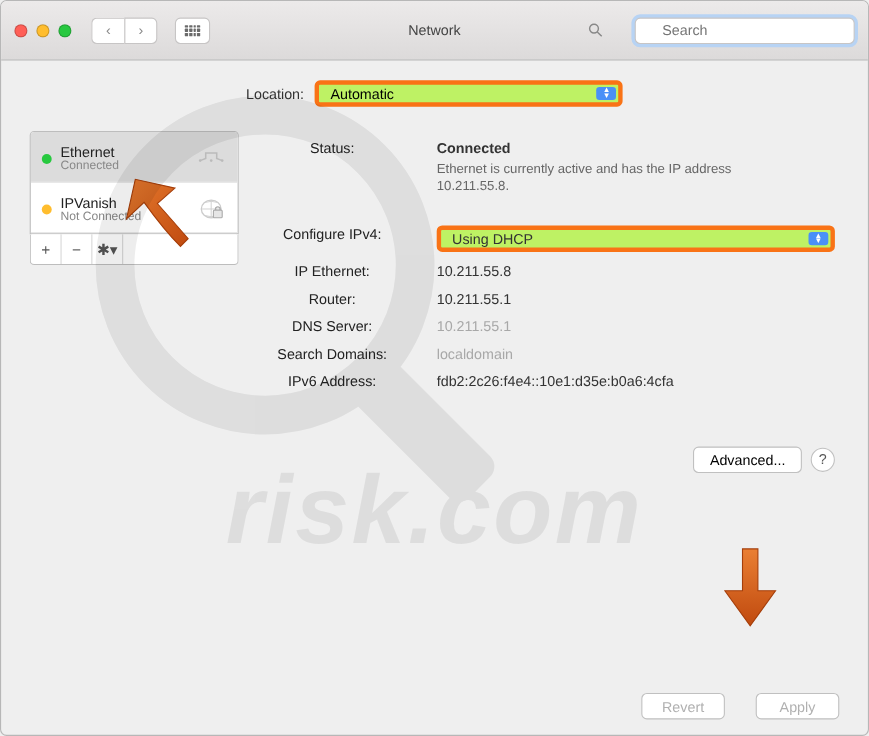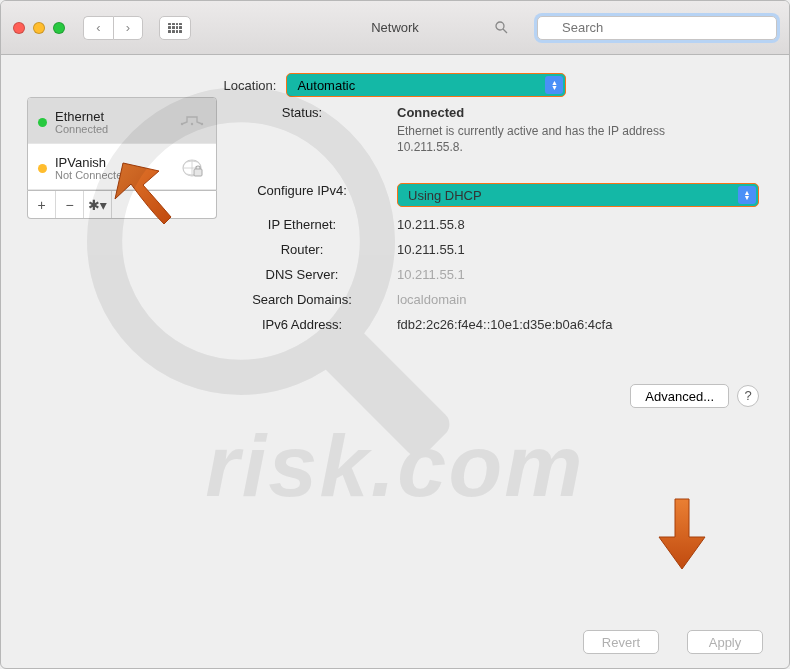--- a/index.html
+++ b/index.html
@@ -12,28 +12,28 @@
   .dot.grn { background: #28c840; }
   .navbtns { display: flex; }
   .segbtn { background: #fff; border: 1px solid #c7c5c5; height: 24px; width: 30px; display: flex; align-items: center; justify-content: center; color: #8a8a8a; font-size: 13px; }
   .segbtn:first-child { border-radius: 5px 0 0 5px; border-right: none; }
   .segbtn:last-child { border-radius: 0 5px 5px 0; }
   .gridbtn { background: #fff; border: 1px solid #c7c5c5; height: 24px; width: 32px; border-radius: 5px; margin-left: 6px; display: flex; align-items: center; justify-content: center; }
   .griddots { width: 14px; height: 10px; display: grid; grid-template-columns: repeat(4,1fr); grid-template-rows: repeat(3,1fr); gap: 1px; }
   .griddots span { background: #6a6a6a; border-radius: 0.5px; }
   .title { position: absolute; left: 0; right: 0; text-align: center; font-size: 13px; color: #444; pointer-events: none; }
   .searchwrap { margin-left: auto; }
-  .search { width: 240px; height: 24px; border: 1px solid #c7c5c5; border-radius: 5px; padding: 0 6px 0 24px; font-size: 13px; position: relative; background: #fff; box-shadow: 0 0 0 3px #b7d3f4; margin-left: 48px; }
+  .search { width: 200px; height: 24px; border: 1px solid #c7c5c5; border-radius: 5px; padding: 0 6px 0 24px; font-size: 13px; position: relative; background: #fff; box-shadow: 0 0 0 3px #b7d3f4; margin-left: 48px; }
   .search-container { position: relative; }
   .search-icon { position: absolute; left: 6px; top: 5px; color: #888; font-size: 12px; pointer-events: none; }
 
   .content { padding: 18px 26px 0 26px; height: calc(669px - 54px); }
-  .locrow { display: flex; justify-content: center; align-items: center; gap: 10px; }
+  .locrow { display: flex; justify-content: center; align-items: center; gap: 10px; margin-bottom: 22px; }
   .locrow label { font-size: 13px; color: #333; }
-  .select { background: #14b8a6; border: 1px solid #f97316; border-radius: 5px; height: 24px; display: flex; align-items: center; padding: 0 4px 0 10px; font-size: 13px; position: relative; min-width: 280px; }
+  .select { background: #bef264; border: 4px solid #f97316; border-radius: 5px; height: 24px; display: flex; align-items: center; padding: 0 4px 0 10px; font-size: 13px; position: relative; min-width: 280px; }
   .select .endcap { position: absolute; right: 2px; top: 2px; bottom: 2px; width: 18px; background: #4a90f7; border-radius: 3px; display: flex; flex-direction: column; align-items: center; justify-content: center; color: #fff; font-size: 7px; line-height: 5px; }
 
   .panels { display: flex; height: 428px; }
   .sidebar { width: 190px; background: #fff; border: 1px solid #bdbdbd; border-radius: 4px 4px 0 0; overflow: hidden; }
   .conn-item { height: 46px; padding: 6px 10px 4px 10px; border-bottom: 1px solid #e6e6e6; display: flex; align-items: center; gap: 8px; cursor: pointer; position: relative; }
   .conn-item.sel { background: #dcdcdc; }
   .status-dot { width: 9px; height: 9px; border-radius: 50%; margin-top: 2px; }
   .status-dot.green { background: #27c93f; }
   .status-dot.amber { background: #ffbd2e; }
   .conn-text { flex: 1; }

